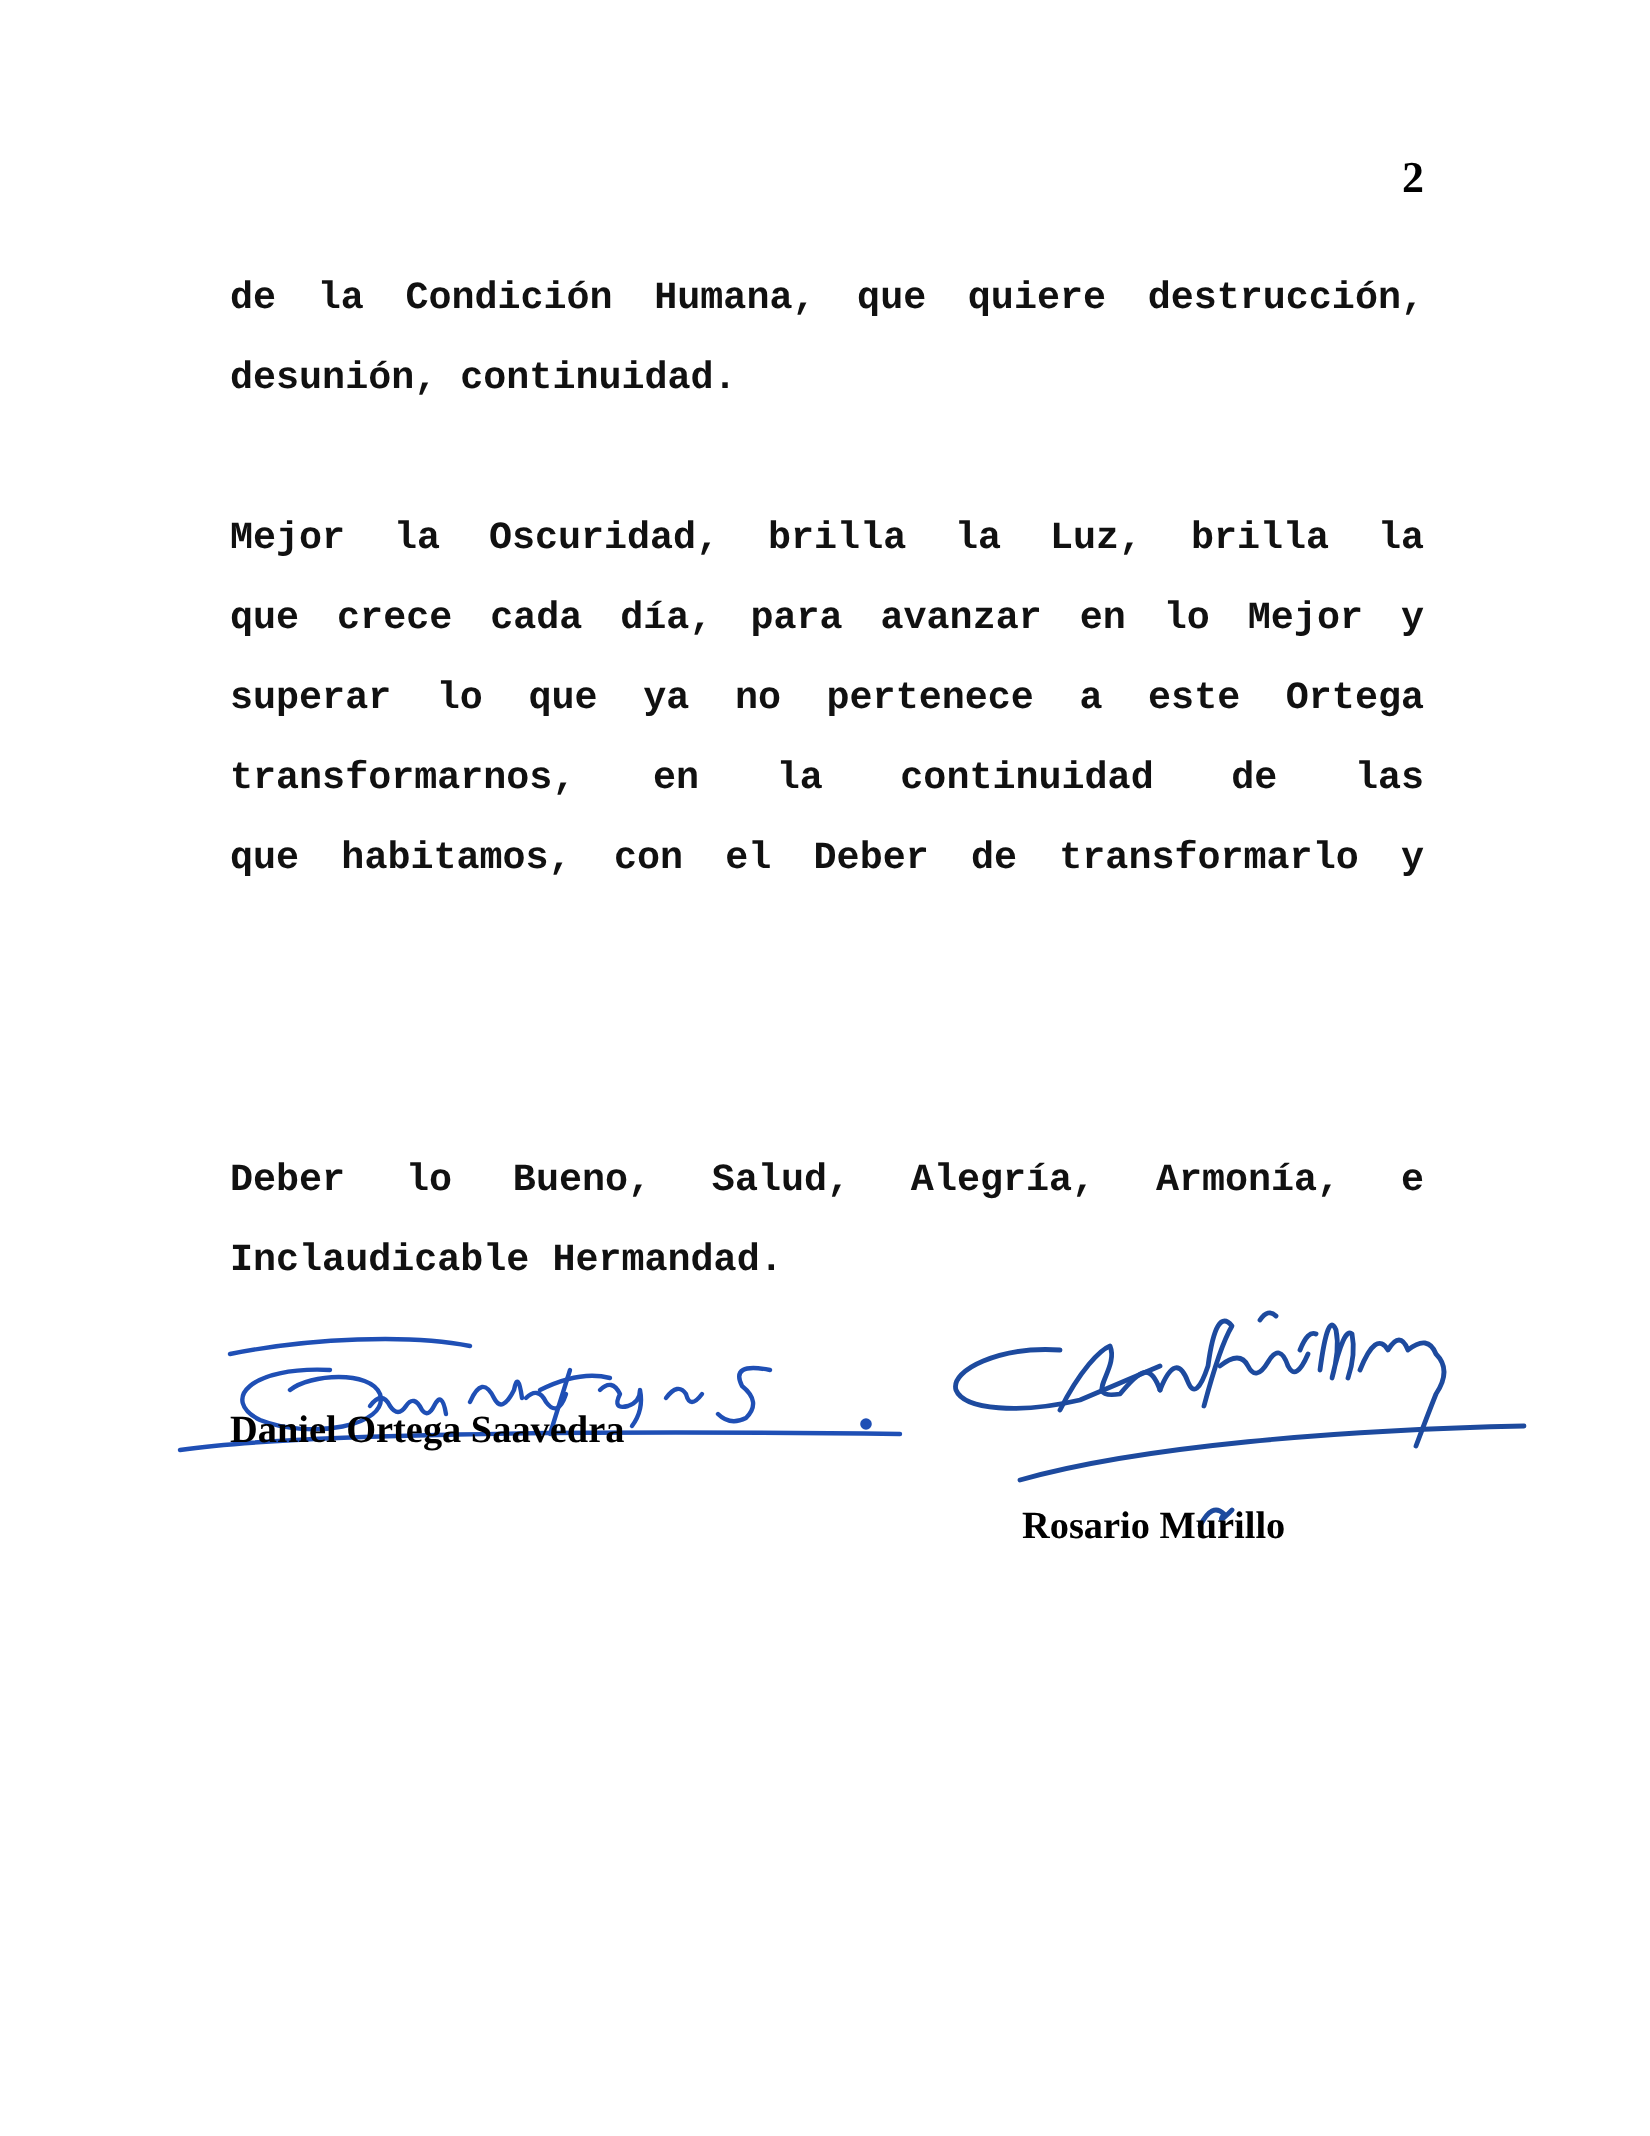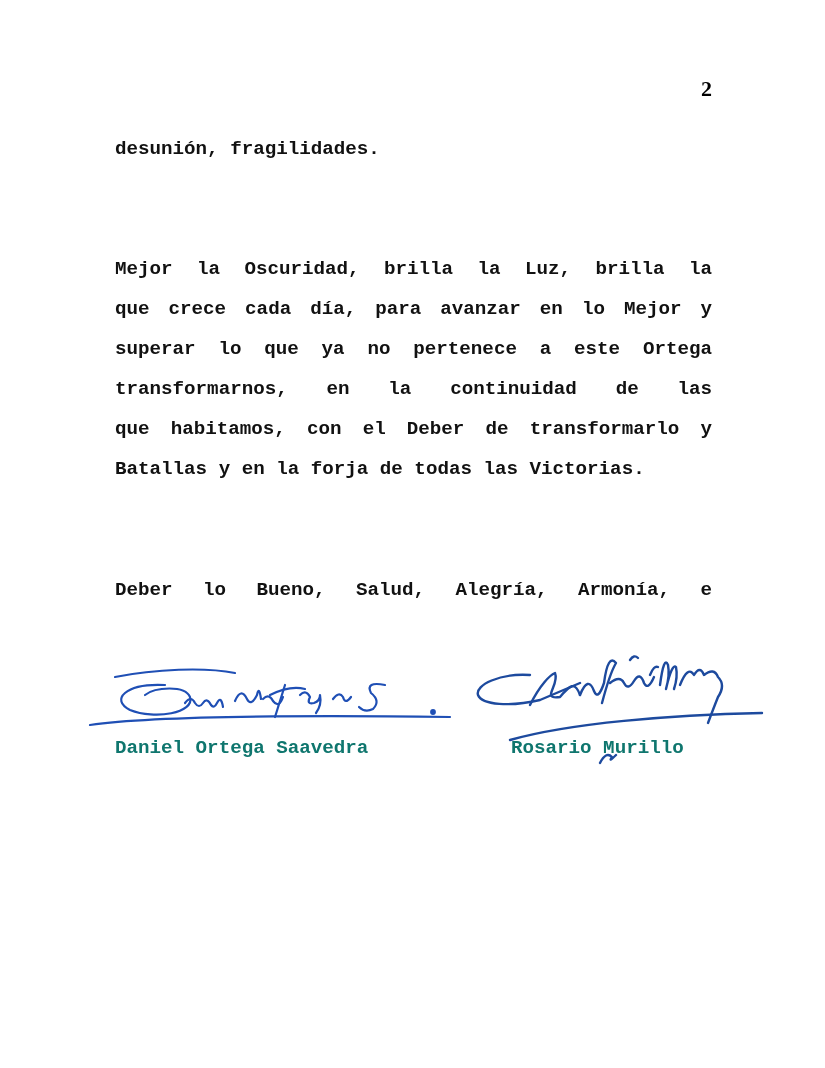--- a/index.html
+++ b/index.html
@@ -12,47 +12,48 @@
       position: absolute; left: 115px; width: 597px;
       font-family: "Liberation Mono", monospace; font-weight: bold; font-size: 19.2px;
       color: #111; line-height: 40px; text-align: justify; text-align-last: left;
     }
     .p1 { top: 129px; }
     .p2 { top: 249px; }
     .p3 { top: 570px; }
     .line { display: block; text-align: justify; text-align-last: justify; white-space: nowrap; }
     .line.last { text-align-last: left; }
     .sig-name {
-      position: absolute; top: 737px;
-      font-family: Liberation Mono, monospace; font-weight: bold; font-size: 19.2px; color: #0f766e;
+      position: absolute; top: 705px;
+      font-family: Liberation Serif, serif; font-weight: bold; font-size: 19.2px; color: #000000;
     }
     .sig-name.left { left: 115px; }
-    .sig-name.right { left: 511px; }
+    .sig-name.right { left: 511px; margin-top: 48px; }
     svg.sig { position: absolute; overflow: visible; }
   </style>
 </head>
 <body>
 
 <div class="page-number">2</div>
 
 <div class="body-text p1">
-  <span class="line last">desunión, fragilidades.</span>
+  <span class="line">de la Condición Humana, que quiere destrucción,</span>
+  <span class="line last">desunión, continuidad.</span>
 </div>
 
 <div class="body-text p2">
   <span class="line">Mejor la Oscuridad, brilla la Luz, brilla la</span>
   <span class="line">que crece cada día, para avanzar en lo Mejor y</span>
   <span class="line">superar lo que ya no pertenece a este Ortega</span>
   <span class="line">transformarnos, en la continuidad de las</span>
   <span class="line">que habitamos, con el Deber de transformarlo y</span>
-  <span class="line last">Batallas y en la forja de todas las Victorias.</span>
 </div>
 
 <div class="body-text p3">
   <span class="line">Deber lo Bueno, Salud, Alegría, Armonía, e</span>
+  <span class="line last">Inclaudicable Hermandad.</span>
 </div>
 
 <svg class="sig" style="left:85px; top:655px;" width="370" height="80" viewBox="0 0 370 80">
   <g fill="none" stroke="#1f4fb5" stroke-width="2.2" stroke-linecap="round" stroke-linejoin="round">
     <path d="M30 22 C 70 14, 120 12, 150 18"></path>
     <path d="M80 30 C 40 28, 25 45, 45 55 C 70 65, 110 58, 105 42 C 100 30, 70 32, 60 40"></path>
     <path d="M100 48 q6 -8 10 0 q4 6 8 0 q4 -6 8 2 q3 4 6 -2 q4 -8 6 4"></path>
     <path d="M150 46 q6 -14 12 -2 q4 8 10 -4 q2 -10 4 4"></path>
     <path d="M178 44 q6 -6 10 2 q6 8 10 -4"></path>
     <path d="M200 30 L 190 62"></path>

